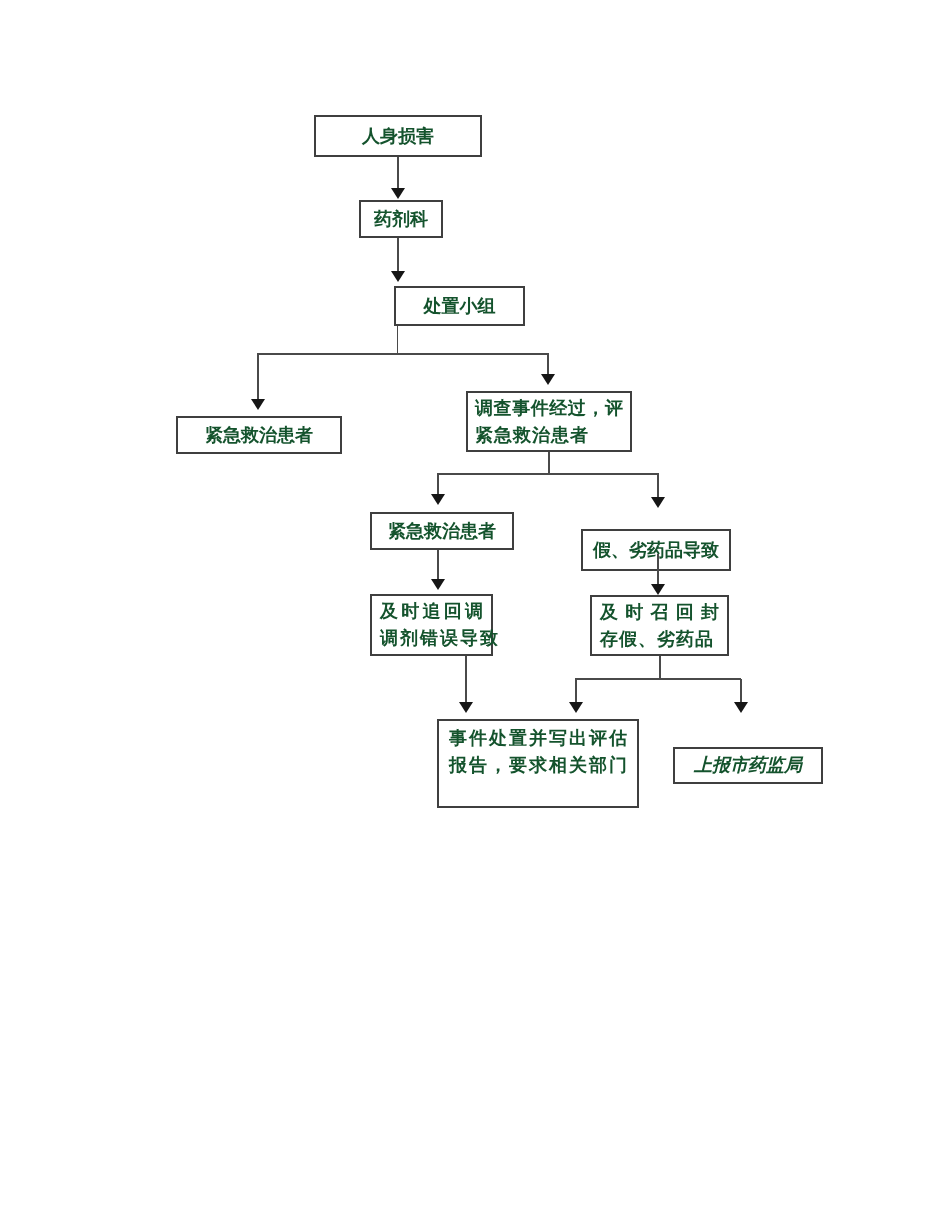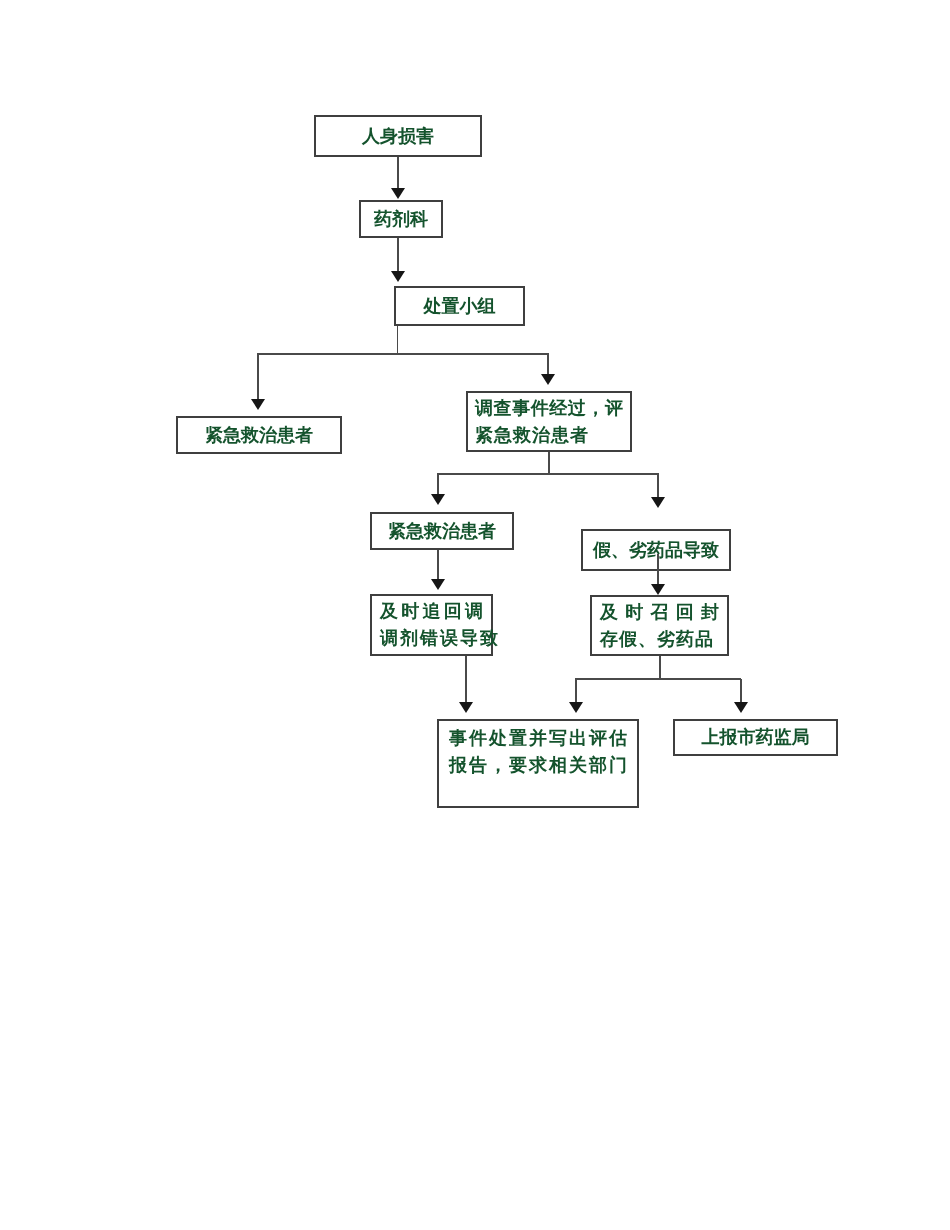--- a/index.html
+++ b/index.html
@@ -122,21 +122,21 @@
         <span>，</span>
         <span>要</span>
         <span>求</span>
         <span>相</span>
         <span>关</span>
         <span>部</span>
         <span>门</span>
       </span>
   </div>
 
-  <div class="node center" style="left:673px; top:719px; width:165px; height:37px;">
+  <div class="node center" style="left:673px; top:747px; width:150px; height:37px;font-style:italic;">
     <span class="ln">上报市药监局</span>
   </div>
 
   <div>
     <div class="vl" style="left:397.2px; top:157px; height:31px;"></div>
     <div class="ah" style="left:391px; top:188px;"></div>
   </div>
 
   <div>
     <div class="vl" style="left:397.2px; top:238px; height:33px;"></div>

